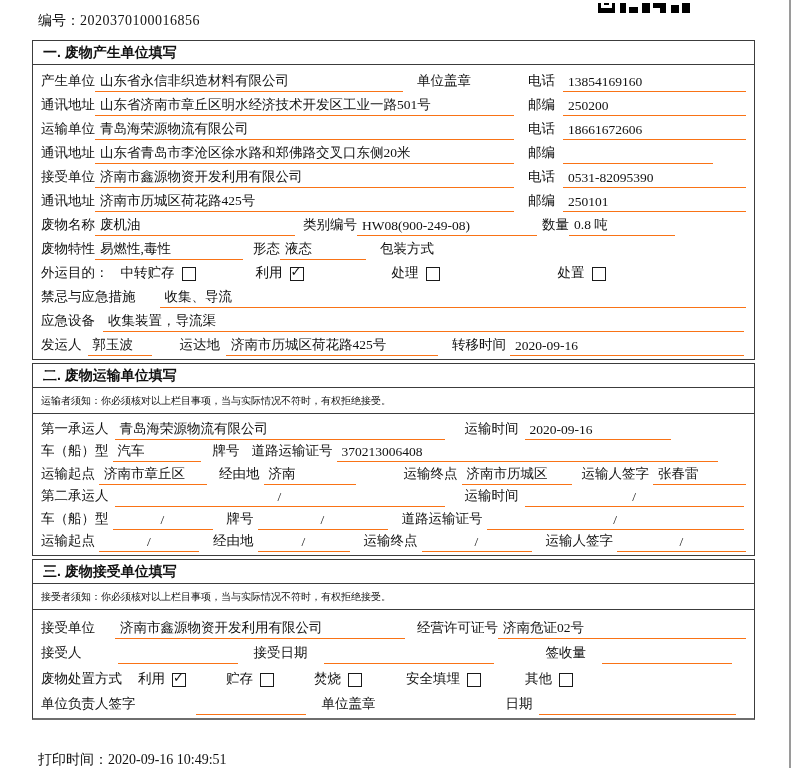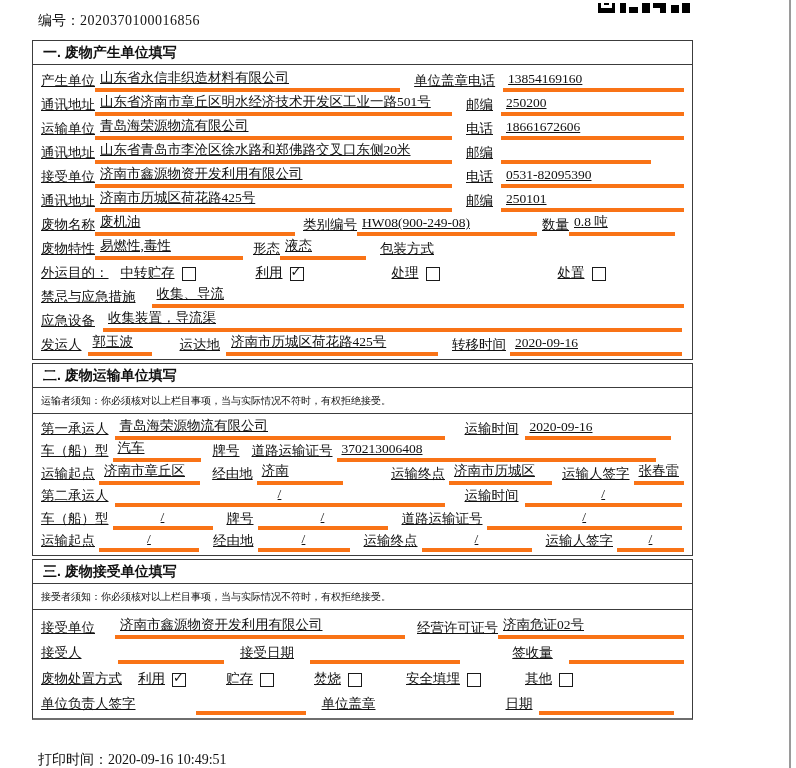--- a/index.html
+++ b/index.html
@@ -10,33 +10,33 @@
   }
   .edge-line{position:absolute;top:0;bottom:0;left:789px;width:2px;background:#9a9a9a;}
   
   .hdr{position:absolute;left:0;top:0;width:796px;height:40px;}
   .serial{position:absolute;left:38px;top:12px;font-size:14px;white-space:nowrap;}
   .serial .num{letter-spacing:0.5px;}
   .title{position:absolute;left:332px;top:2px;font-size:24px;font-weight:bold;
          font-family:"Liberation Sans","DejaVu Sans",sans-serif;letter-spacing:2px;white-space:nowrap;}
   .qr{position:absolute;left:598px;top:0;}
   
-  .form{position:absolute;left:32px;top:40px;width:661px;}
+  .form{position:absolute;left:32px;top:40px;width:723px;}
   .sec{border:1.5px solid #3c3c3c;margin-bottom:3px;background:#fff;box-sizing:border-box;}
   .sec.last{border-bottom:2.5px solid #6e6e6e;}
   .sec-h{font-family:"Liberation Sans","DejaVu Sans",sans-serif;font-weight:bold;font-size:14px;
          line-height:19px;padding:2px 10px;border-bottom:1.5px solid #3c3c3c;}
   .notice{font-size:10px;line-height:19px;padding:3px 8px;border-bottom:1.5px solid #3c3c3c;}
   .rows{padding:3px 8px 3px;}
-  .row{display:flex;align-items:flex-end;font-size:13.5px;white-space:nowrap;text-decoration:underline;}
+  .row{display:flex;align-items:flex-end;font-size:13.5px;white-space:nowrap;}
   .s1 .row{height:24px;}
   .s2 .row{height:22.5px;}
   .s3 .row{height:25.5px;}
   .lbl{padding-bottom:2px;}
-  .v{border-bottom:4px solid #f97316;padding:0 5px 1px;box-sizing:border-box;min-height:16px;}
+  .v{border-bottom:1px solid #f97316;padding:0 5px 1px;box-sizing:border-box;min-height:16px;}
   .fill{flex:1;}
   .c{text-align:center;}
   .rcol{display:flex;align-items:flex-end;width:218px;margin-left:auto;}
   .rcol .lbl{margin-right:8px;}
   .opt{display:flex;align-items:flex-end;justify-content:center;}
   .cb{display:inline-block;width:12px;height:12px;border:1.3px solid #1a1a1a;
       margin-left:7px;margin-bottom:3px;position:relative;}
   .cb .mk{position:absolute;left:0;top:-3px;font-size:13px;line-height:1;
           font-family:"DejaVu Sans",sans-serif;}
   .print{position:absolute;left:38px;top:751px;font-size:14px;white-space:nowrap;}
@@ -168,21 +168,21 @@
           <span class="lbl">处置</span>
           <span class="cb">
               <span class="mk"></span>
             </span>
         </span>
       </div>
 
 
       <div class="row">
         <span class="lbl">禁忌与应急措施</span>
-        <span class="v fill" style="margin-left:16px">收集、导流</span>
+        <span class="v fill" style="margin-left:24px">收集、导流</span>
       </div>
 
       <div class="row">
         <span class="lbl">应急设备</span>
         <span class="v fill" style="margin-left:8px;margin-right:2px">收集装置，导流渠</span>
       </div>
 
       <div class="row">
         <span class="lbl">发运人</span>
         <span class="v" style="width:64px;margin-left:6px">郭玉波</span>

